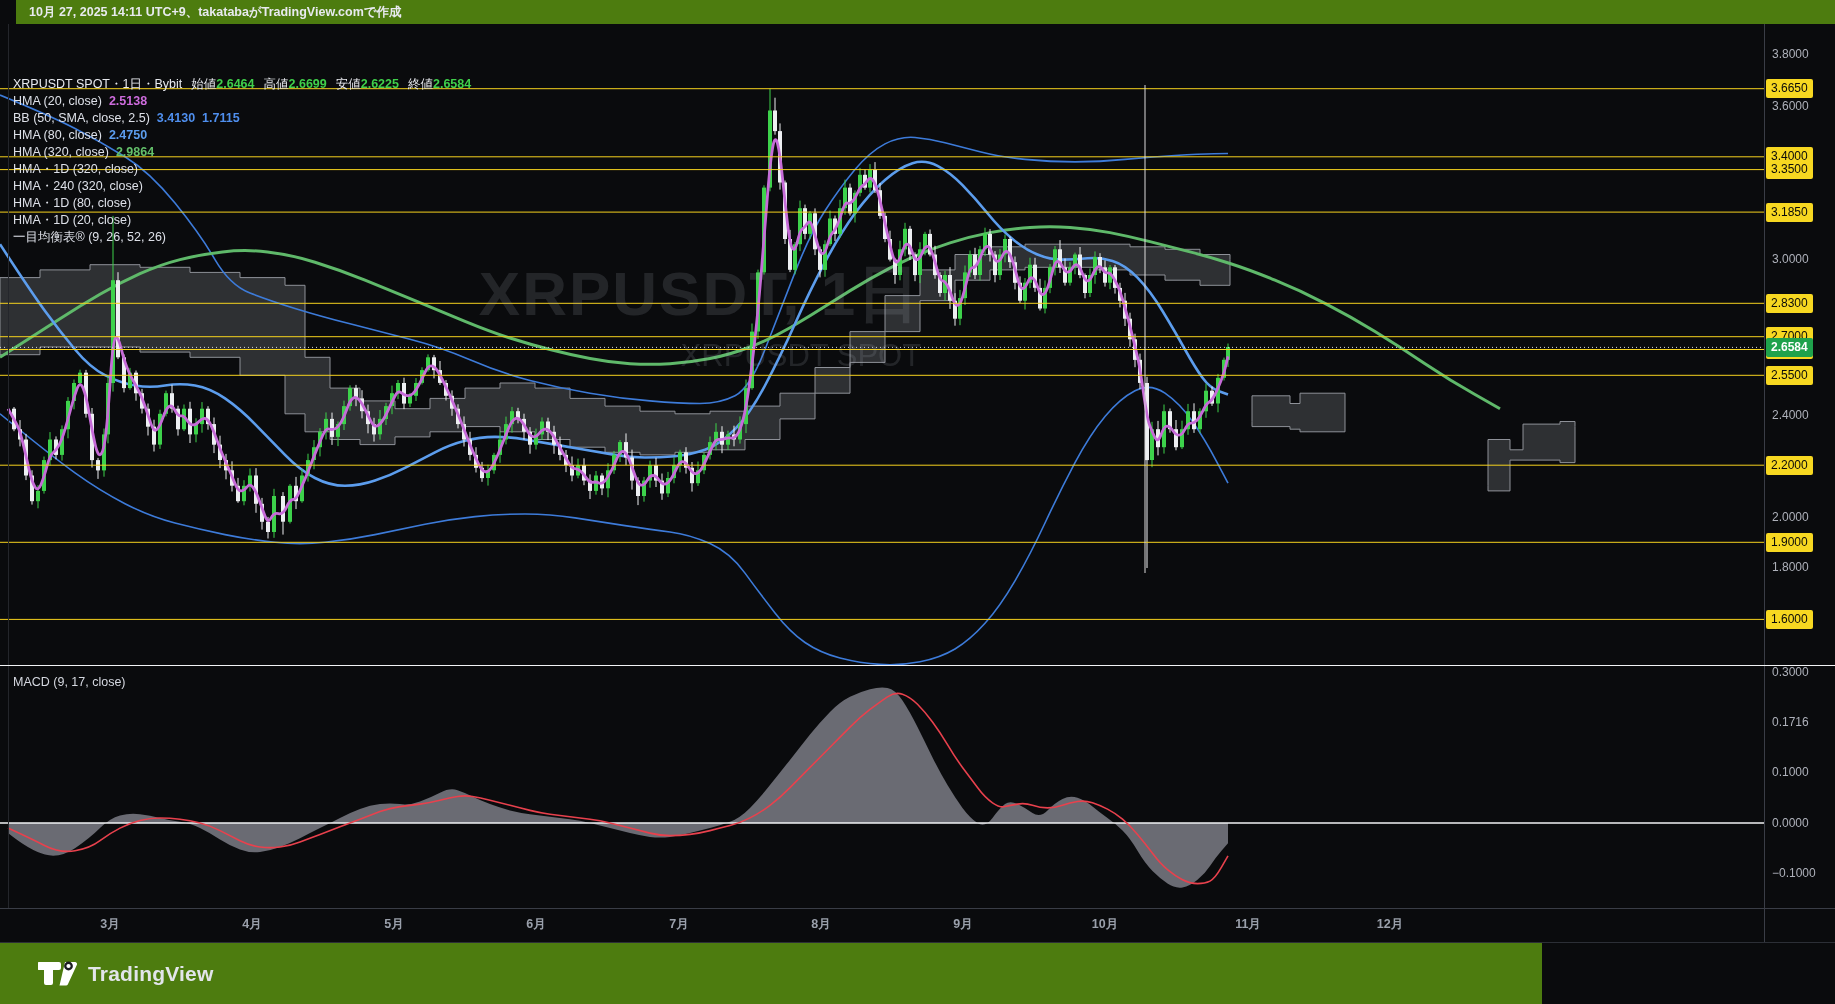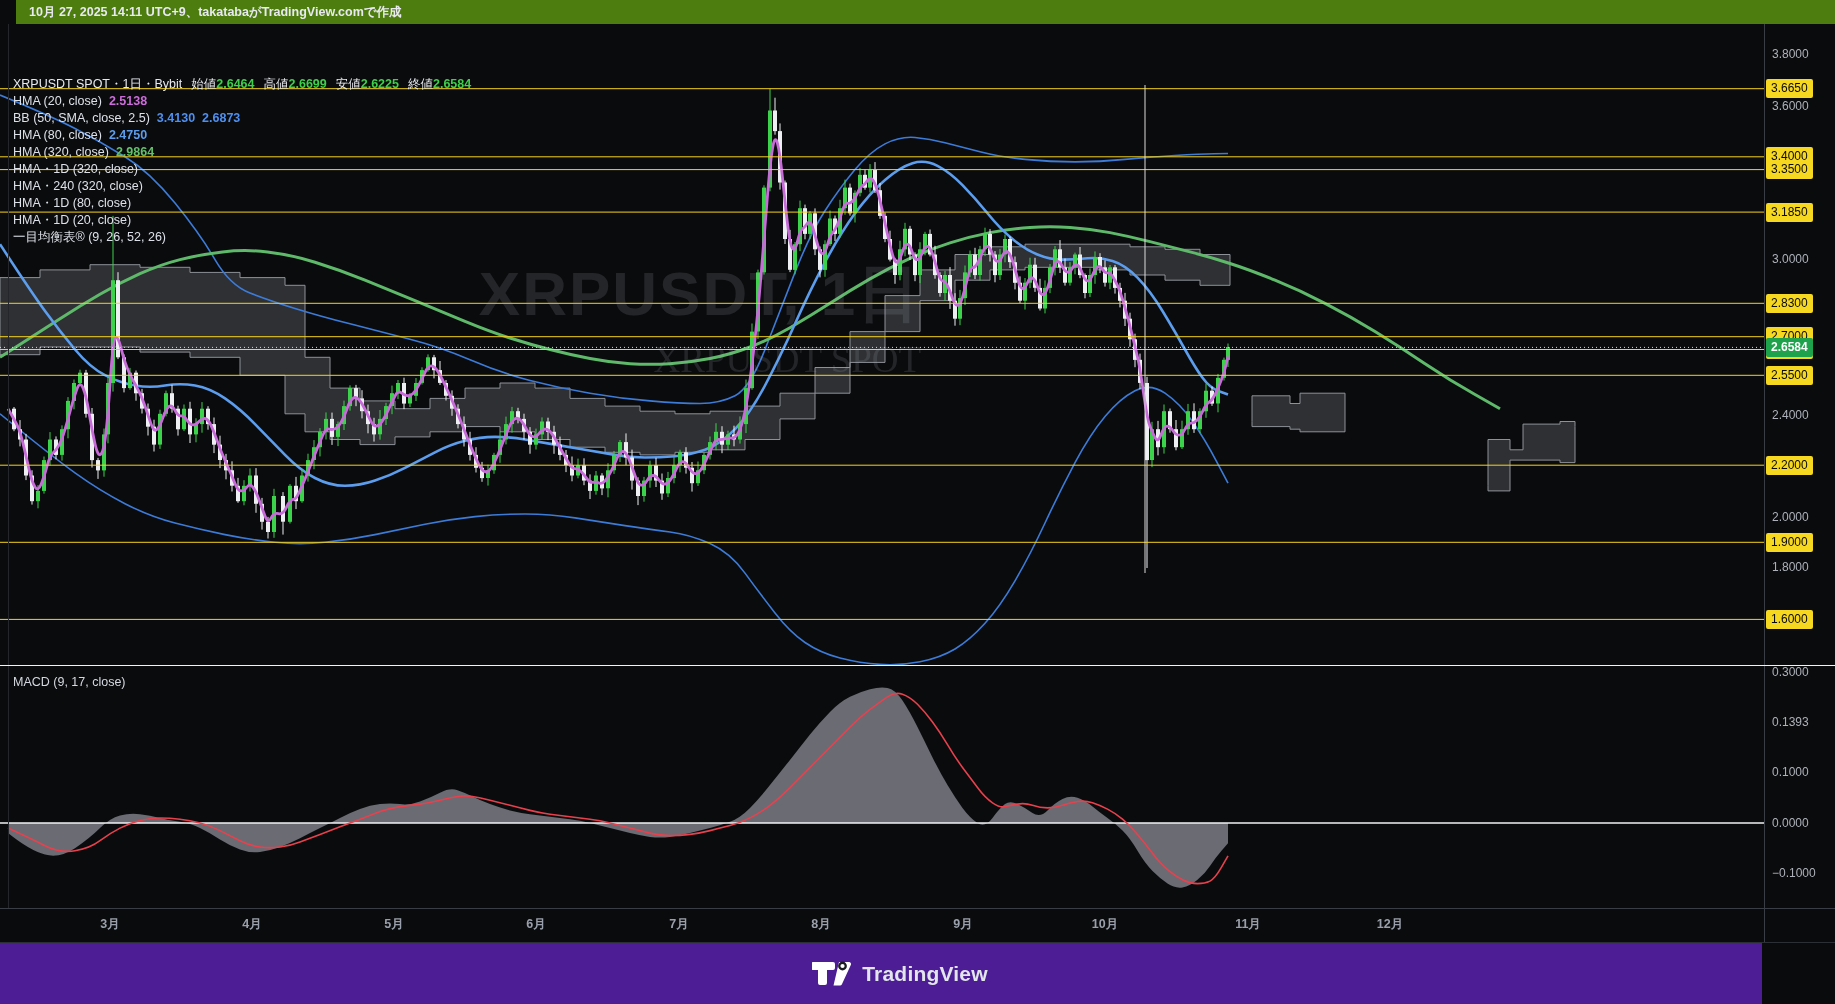--- a/index.html
+++ b/index.html
@@ -15,26 +15,26 @@
   .lg-sym { color:#e8eaef; }
   .lg-ohlc-label { margin-left:9px; color:#e8eaef; }
   .lg-ohlc-val { color:#3fd04b; font-weight:bold; }
   #macdlabel { position:absolute; left:13px; top:675px; color:#d5d8e0; font-size:12.5px; }
   .axis-label { position:absolute; left:1772px; color:#aeb1ba; font-size:12px; height:16px; line-height:16px; }
   .axis-chip { position:absolute; left:1766px; font-size:12px; height:19px; line-height:19px; padding:0 5px; border-radius:2px; color:#0a0a0a; background:#f7d821; }
   .axis-chip.green { background:#1fa24c; color:#fff; font-weight:bold; }
   .month-label { position:absolute; top:916px; color:#9aa0ab; font-size:12.5px; font-weight:bold; transform:translateX(-50%); }
   #watermark { position:absolute; left:700px; top:252px; transform:translateX(-50%); text-align:right; color:rgba(170,176,188,0.16); pointer-events:none; }
   #watermark .wm1 { font-size:62px; font-weight:bold; letter-spacing:2px; }
-  #watermark .wm2 { font-size:37px; margin-top:2px;font-family:Liberation Serif, serif; }
+  #watermark .wm2 { font-size:31px; margin-top:2px; }
   #vborder { position:absolute; left:1764px; top:24px; width:1px; height:918px; background:#3a3d46; }
   #divider { position:absolute; left:0; top:665px; width:1835px; height:1px; background:#f2f3f5; }
   #axtop { position:absolute; left:0; top:908px; width:1835px; height:1px; background:#3a3d46; }
   #axbot { position:absolute; left:0; top:942px; width:1835px; height:1px; background:#2c2f36; }
-  #bottombar { position:absolute; left:0; top:943px; width:1762px; height:61px; background:#4c1d95; display:flex; align-items:center;justify-content:center; }
+  #bottombar { position:absolute; left:0; top:943px; width:1542px; height:61px; background:#4d7c0f; display:flex; align-items:center; }
   #brand { display:flex; align-items:center; margin-left:38px; }
   #brand svg { display:block; }
   #brand-text { margin-left:10px; color:#e2e5ea; font-size:21px; font-weight:bold; letter-spacing:0.2px; }
   #leftedge { position:absolute; left:8px; top:24px; width:1px; height:884px; background:#24262b; }
 </style>
 </head>
 <body>
 
 <div id="root">
   <div id="topbar">
@@ -505,21 +505,21 @@
     </svg>
 
   <div id="watermark">
     <div class="wm1">XRPUSDT, 1日</div>
     <div class="wm2">XRPUSDT SPOT</div>
   </div>
 
   <div id="legend">
       <div class="lg-row"><span class="lg-sym">XRPUSDT SPOT・1日・Bybit</span><span class="lg-ohlc-label">始値</span><span class="lg-ohlc-val">2.6464</span><span class="lg-ohlc-label">高値</span><span class="lg-ohlc-val">2.6699</span><span class="lg-ohlc-label">安値</span><span class="lg-ohlc-val">2.6225</span><span class="lg-ohlc-label">終値</span><span class="lg-ohlc-val">2.6584</span></div>
       <div class="lg-row"><span>HMA (20, close)</span><span class="lg-val" style="color:#cd6bdc">2.5138</span></div>
-      <div class="lg-row"><span>BB (50, SMA, close, 2.5)</span><span class="lg-val" style="color:#4f8fee">3.4130</span><span class="lg-val" style="color:#4f8fee">2.6873</span></div>
+      <div class="lg-row"><span>BB (50, SMA, close, 2.5)</span><span class="lg-val" style="color:#4f8fee">3.4130</span><span class="lg-val" style="color:#4f8fee">1.7115</span></div>
       <div class="lg-row"><span>HMA (80, close)</span><span class="lg-val" style="color:#5c9ded">2.4750</span></div>
       <div class="lg-row"><span>HMA (320, close)</span><span class="lg-val" style="color:#63c06a">2.9864</span></div>
       <div class="lg-row"><span>HMA・1D (320, close)</span></div>
       <div class="lg-row"><span>HMA・240 (320, close)</span></div>
       <div class="lg-row"><span>HMA・1D (80, close)</span></div>
       <div class="lg-row"><span>HMA・1D (20, close)</span></div>
       <div class="lg-row"><span>一目均衡表® (9, 26, 52, 26)</span></div>
     </div>
   <div id="macdlabel">MACD (9, 17, close)</div>
 
@@ -530,21 +530,21 @@
   <div id="axbot"></div>
 
   <div id="priceaxis">
       <div class="axis-label" style="top:46px">3.8000</div>
       <div class="axis-label" style="top:98px">3.6000</div>
       <div class="axis-label" style="top:251px">3.0000</div>
       <div class="axis-label" style="top:407px">2.4000</div>
       <div class="axis-label" style="top:509px">2.0000</div>
       <div class="axis-label" style="top:559px">1.8000</div>
       <div class="axis-label" style="top:664px">0.3000</div>
-      <div class="axis-label" style="top:714px">0.1393</div>
+      <div class="axis-label" style="top:714px">0.1716</div>
       <div class="axis-label" style="top:764px">0.1000</div>
       <div class="axis-label" style="top:815px">0.0000</div>
       <div class="axis-label" style="top:865px">−0.1000</div>
       <div class="axis-chip" style="top:79px">3.6650</div>
       <div class="axis-chip" style="top:147px">3.4000</div>
       <div class="axis-chip" style="top:160px">3.3500</div>
       <div class="axis-chip" style="top:203px">3.1850</div>
       <div class="axis-chip" style="top:294px">2.8300</div>
       <div class="axis-chip" style="top:327px">2.7000</div>
       <div class="axis-chip" style="top:340px">2.6500</div>

